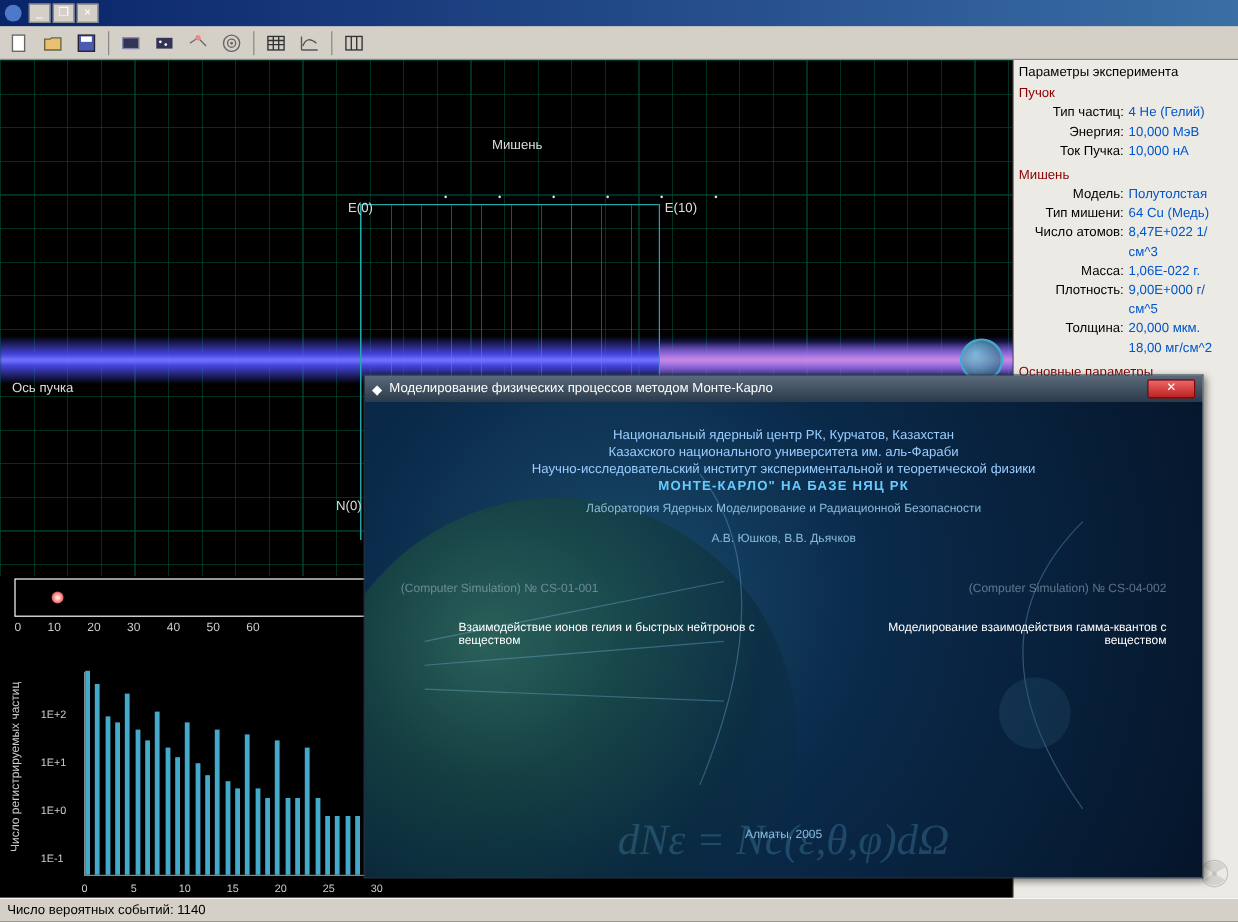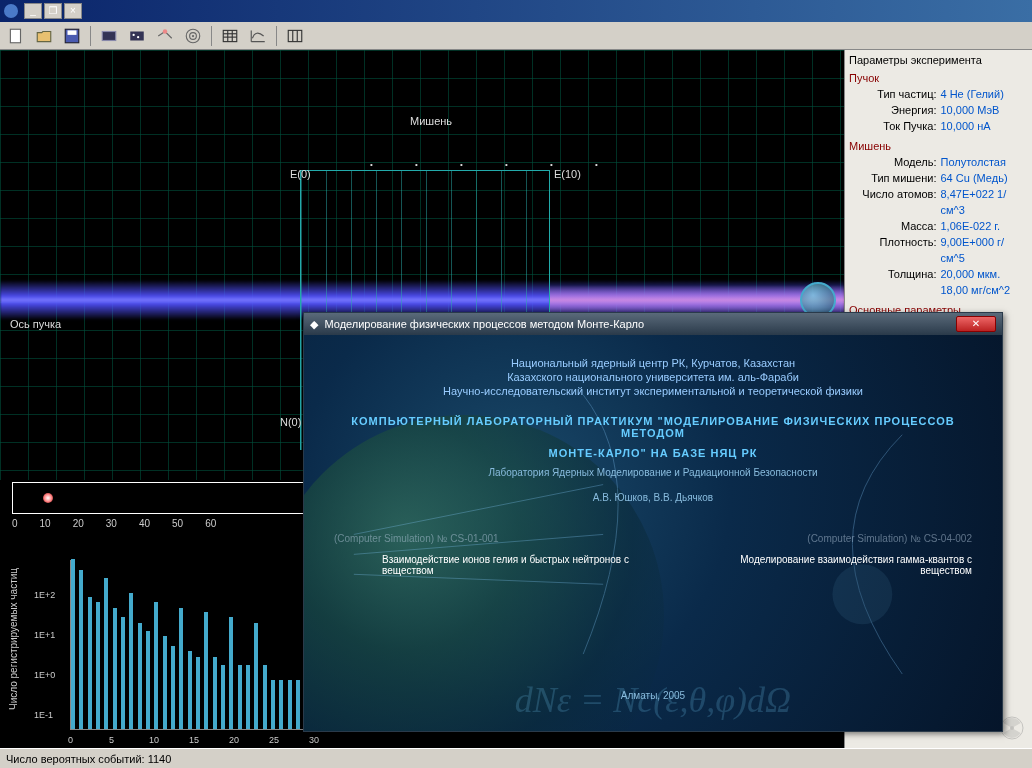--- a/index.html
+++ b/index.html
@@ -219,21 +219,21 @@
 .splash-body .main-title {
   color: #6cf; font-weight: bold; letter-spacing: 1px;
   margin: 18px 0 8px 0; font-size: 11px;
 }
 .splash-body .sub { color: #8bd; font-size: 10px; }
 .splash-body .authors { color: #8bd; margin: 14px 0; font-size: 10px;}
 .splash-body .cols { display: flex; justify-content: space-between; margin-top: 30px; font-size: 10px;}
 .splash-body .col { width: 48%; text-align: left;}
 .splash-body .col.right { text-align: right; }
 .splash-body .cs { color: rgba(180,200,220,0.5); }
-.splash-body .desc { color: #fff; margin-top: 10px; padding-left: 48px; }
+.splash-body .desc { color: #fff; margin-top: 22px; padding-left: 48px; }
 .splash-body .city { position: absolute; left: 0; right: 0; bottom: 30px; color: #8bd; font-size: 10px;}
 .radiation-icon {
   position: absolute;
   right: 8px; bottom: 28px;
   width: 24px; height: 24px;
   opacity: 0.4;
 }
 </style>
 </head>
 <body>
@@ -465,21 +465,20 @@
     <div class="earth"></div>
     <svg class="overlay-lines" viewBox="0 0 700 400">
         <path d="M50 200 L300 150 M50 220 L300 200 M50 240 L300 250 M280 60 Q350 150 280 320 M600 100 Q500 200 600 340" stroke="#8cf" fill="none" stroke-width="1"></path>
         <ellipse cx="560" cy="260" rx="30" ry="30" fill="rgba(120,200,240,0.3)"></ellipse>
       </svg>
     <div class="formula">dNε = Nc(ε,θ,φ)dΩ</div>
     <div class="content">
       <div class="line">Национальный ядерный центр РК, Курчатов, Казахстан</div>
       <div class="line">Казахского национального университета им. аль-Фараби</div>
       <div class="line">Научно-исследовательский институт экспериментальной и теоретической физики</div>
-      <div class="main-title">КОМПЬЮТЕРНЫЙ ЛАБОРАТОРНЫЙ ПРАКТИКУМ "МОДЕЛИРОВАНИЕ ФИЗИЧЕСКИХ ПРОЦЕССОВ МЕТОДОМ</div>
       <div class="main-title" style="margin-top:0">МОНТЕ-КАРЛО" НА БАЗЕ НЯЦ РК</div>
       <div class="sub">Лаборатория Ядерных Моделирование и Радиационной Безопасности</div>
       <div class="authors">А.В. Юшков, В.В. Дьячков</div>
       <div class="cols">
         <div class="col">
           <div class="cs">(Computer Simulation) № CS-01-001</div>
           <div class="desc">Взаимодействие ионов гелия и быстрых нейтронов с веществом</div>
         </div>
         <div class="col right">
           <div class="cs">(Computer Simulation) № CS-04-002</div>

